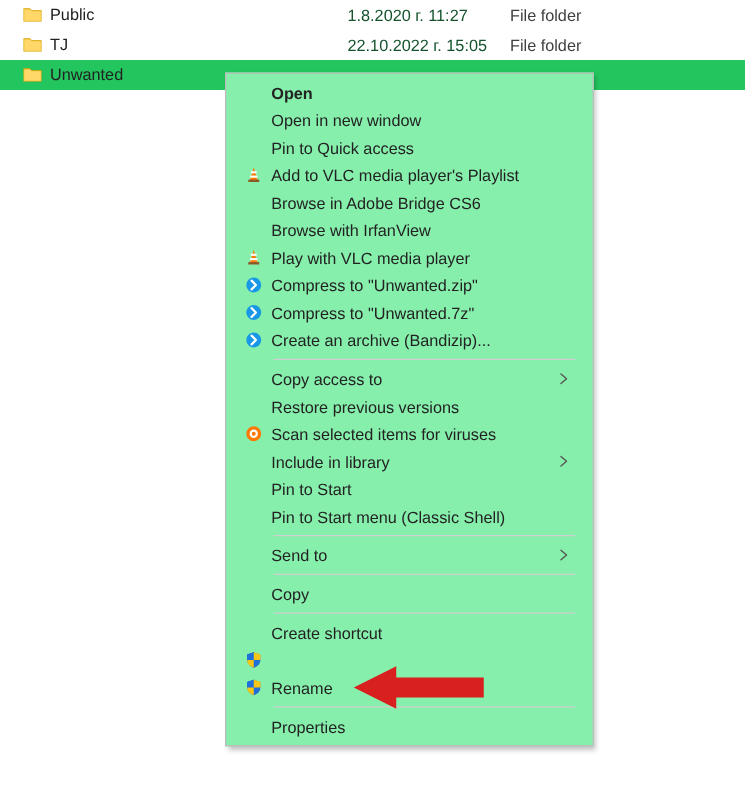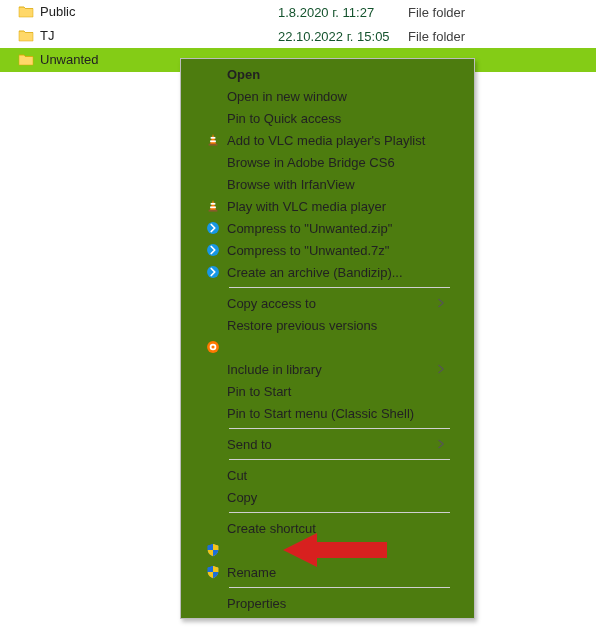--- a/index.html
+++ b/index.html
@@ -1,23 +1,23 @@
 <!DOCTYPE html>
 <html><head>
 <meta charset="utf-8">
 <style>
 html,body{margin:0;padding:0;font-family:"Segoe UI",Tahoma,sans-serif;font-size:13px;color:#222;background:#fff;width:596px;height:636px;overflow:hidden}
 .file-list{width:100%}
 .file-row{display:flex;align-items:center;height:24px;padding-left:18px;box-sizing:border-box}
-.file-row.selected{background:#84cc16}
+.file-row.selected{background:#22c55e}
 .col-name{display:flex;align-items:flex-start;width:260px}
 .col-date{width:130px;color:#14532d}
 .col-type{color:#404040}
 .folder-icon{width:16px;height:16px;margin-right:6px;display:inline-block}
-.context-menu{position:absolute;left:180px;top:58px;width:295px;background:#4d7c0f;border:1px solid #bdbdbd;box-shadow:2px 3px 4px rgba(0,0,0,0.25);padding:4px 18px;box-sizing:border-box}
+.context-menu{position:absolute;left:180px;top:58px;width:295px;background:#86efac;border:1px solid #bdbdbd;box-shadow:2px 3px 4px rgba(0,0,0,0.25);padding:4px 8px;box-sizing:border-box}
 .menu-item{display:flex;align-items:center;height:22px;padding:0 8px 0 4px;cursor:default}
 .mi-icon{width:20px;height:16px;display:flex;align-items:center;justify-content:center;flex:0 0 20px}
 .mi-label{flex:1 1 auto;padding-left:4px}
 .mi-arrow{flex:0 0 14px;color:#555;display:flex;align-items:center;justify-content:center}
 .menu-sep{height:1px;background:#d0d0d0;margin:4px 6px 4px 30px}
 .bold{font-weight:600}
 .annotation-arrow{position:absolute;left:283px;top:531px;pointer-events:none}
 svg{display:block}
 </style>
 </head>
@@ -150,20 +150,21 @@
       <span class="mi-label">Restore previous versions</span>
     </div>
     <div class="menu-item">
       <span class="mi-icon">
         <svg viewBox="0 0 16 16" width="14" height="14">
           <circle cx="8" cy="8" r="6.8" fill="#ff7800"></circle>
           <circle cx="8" cy="8" r="3.8" fill="#fff"></circle>
           <circle cx="8" cy="8" r="1.8" fill="#ff7800"></circle>
         </svg>
       </span>
+      <span class="mi-label">Scan selected items for viruses</span>
     </div>
     <div class="menu-item">
       <span class="mi-icon"></span>
       <span class="mi-label">Include in library</span>
       <span class="mi-arrow">
         <svg viewBox="0 0 16 16" width="12" height="12">
           <path d="M5 3l6 5-6 5" fill="none" stroke="#555" stroke-width="1.5" stroke-linecap="round" stroke-linejoin="round"></path>
         </svg>
       </span>
     </div>
@@ -179,24 +180,20 @@
     <div class="menu-item">
       <span class="mi-icon"></span>
       <span class="mi-label">Send to</span>
       <span class="mi-arrow">
         <svg viewBox="0 0 16 16" width="12" height="12">
           <path d="M5 3l6 5-6 5" fill="none" stroke="#555" stroke-width="1.5" stroke-linecap="round" stroke-linejoin="round"></path>
         </svg>
       </span>
     </div>
     <div class="menu-sep"></div>
-    <div class="menu-item">
-      <span class="mi-icon"></span>
-      <span class="mi-label">Cut</span>
-    </div>
     <div class="menu-item">
       <span class="mi-icon"></span>
       <span class="mi-label">Copy</span>
     </div>
     <div class="menu-sep"></div>
     <div class="menu-item">
       <span class="mi-icon"></span>
       <span class="mi-label">Create shortcut</span>
     </div>
     <div class="menu-item">

